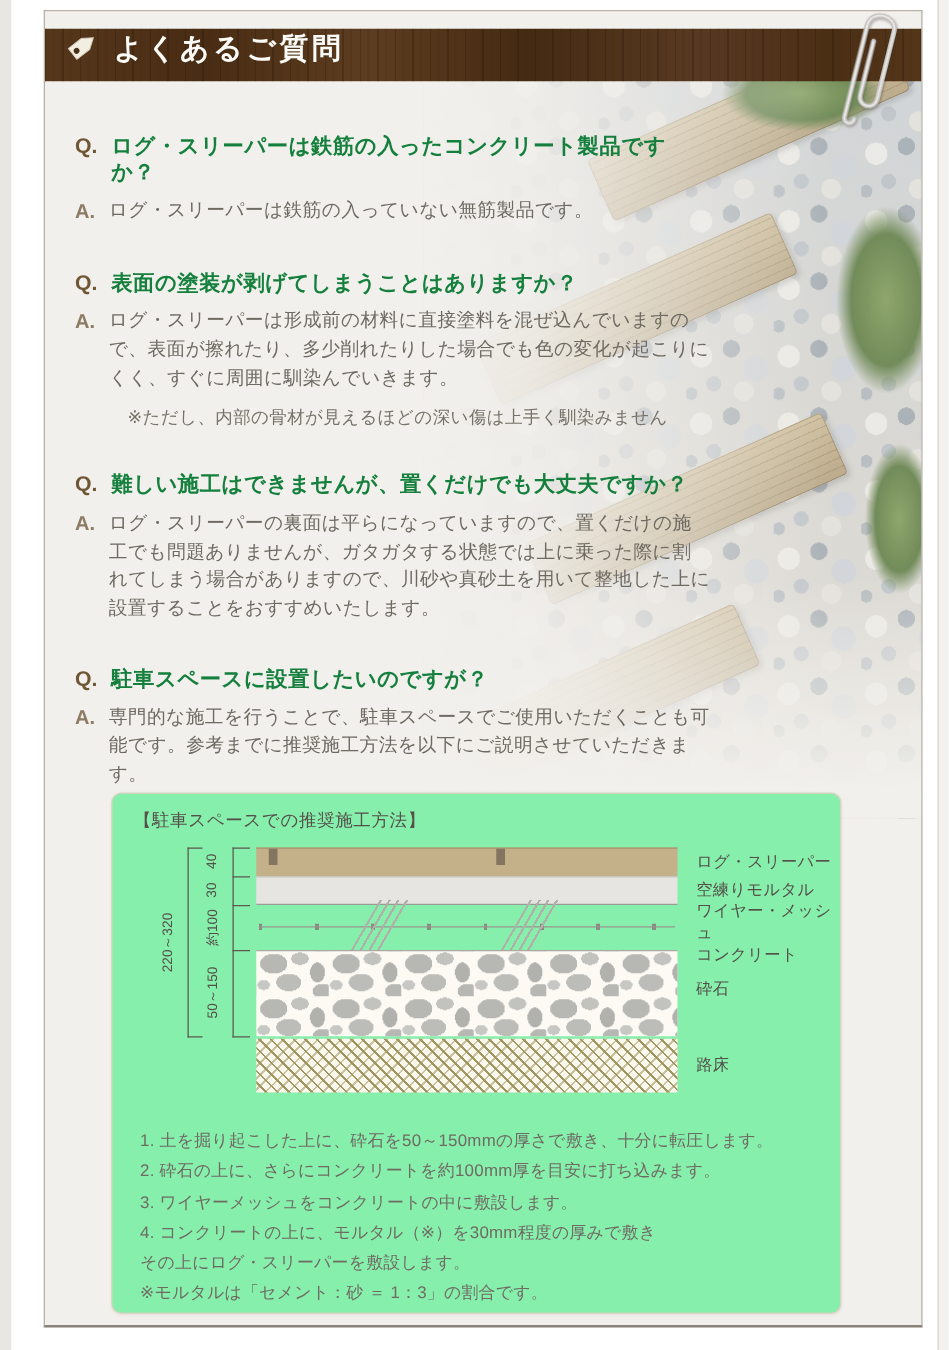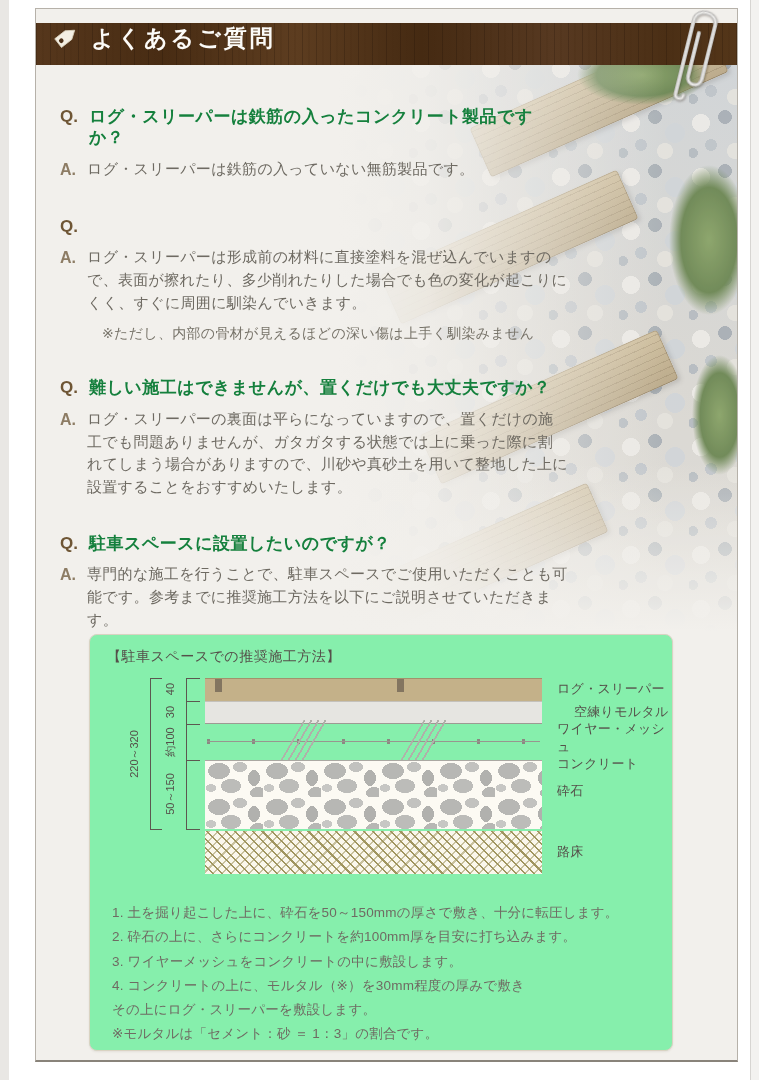--- a/index.html
+++ b/index.html
@@ -127,21 +127,21 @@
   .vdim{position:absolute;font-size:11px;color:#55504a;white-space:nowrap;
     transform:translate(-50%,-50%) rotate(-90deg);}
   .dim-total{left:44px;top:83px;}
   .dim-0{left:80px;top:18px;}
   .dim-1{left:80px;top:41px;}
   .dim-2{left:80px;top:71px;}
   .dim-3{left:80px;top:123px;}
   
   .llabel{position:absolute;left:467px;font-size:13px;color:#55504a;white-space:pre-line;
     transform:translateY(-50%);line-height:1.35;letter-spacing:.3px;}
-  .ll-0{top:18px;} .ll-1{top:41px;margin-left:17px;} .ll-2{top:75px;} .ll-3{top:120px;} .ll-4{top:181px;}
+  .ll-0{top:18px;} .ll-1{top:41px;} .ll-2{top:75px;} .ll-3{top:120px;} .ll-4{top:181px;}
 
   
   .steps{position:absolute;left:22px;right:18px;top:266px;font-size:13.5px;color:#6f6b63;
     line-height:1.8;letter-spacing:.2px;}
   .step{white-space:pre-line;}
 </style>
 </head>
 <body>
 
 <div class="edge-strip"></div>
@@ -187,20 +187,21 @@
       </div>
       <div class="a-row">
         <span class="a-mark">A.</span>
         <span class="a-text">ログ・スリーパーは鉄筋の入っていない無筋製品です。</span>
       </div>
     </div>
 
     <div class="qa">
       <div class="q-row">
         <span class="q-mark">Q.</span>
+        <span class="q-text">表面の塗装が剥げてしまうことはありますか？</span>
       </div>
       <div class="a-row">
         <span class="a-mark">A.</span>
         <span class="a-text">ログ・スリーパーは形成前の材料に直接塗料を混ぜ込んでいますので、表面が擦れたり、多少削れたりした場合でも色の変化が起こりにくく、すぐに周囲に馴染んでいきます。</span>
       </div>
       <div class="a-note">※ただし、内部の骨材が見えるほどの深い傷は上手く馴染みません</div>
     </div>
 
     <div class="qa">
       <div class="q-row">

